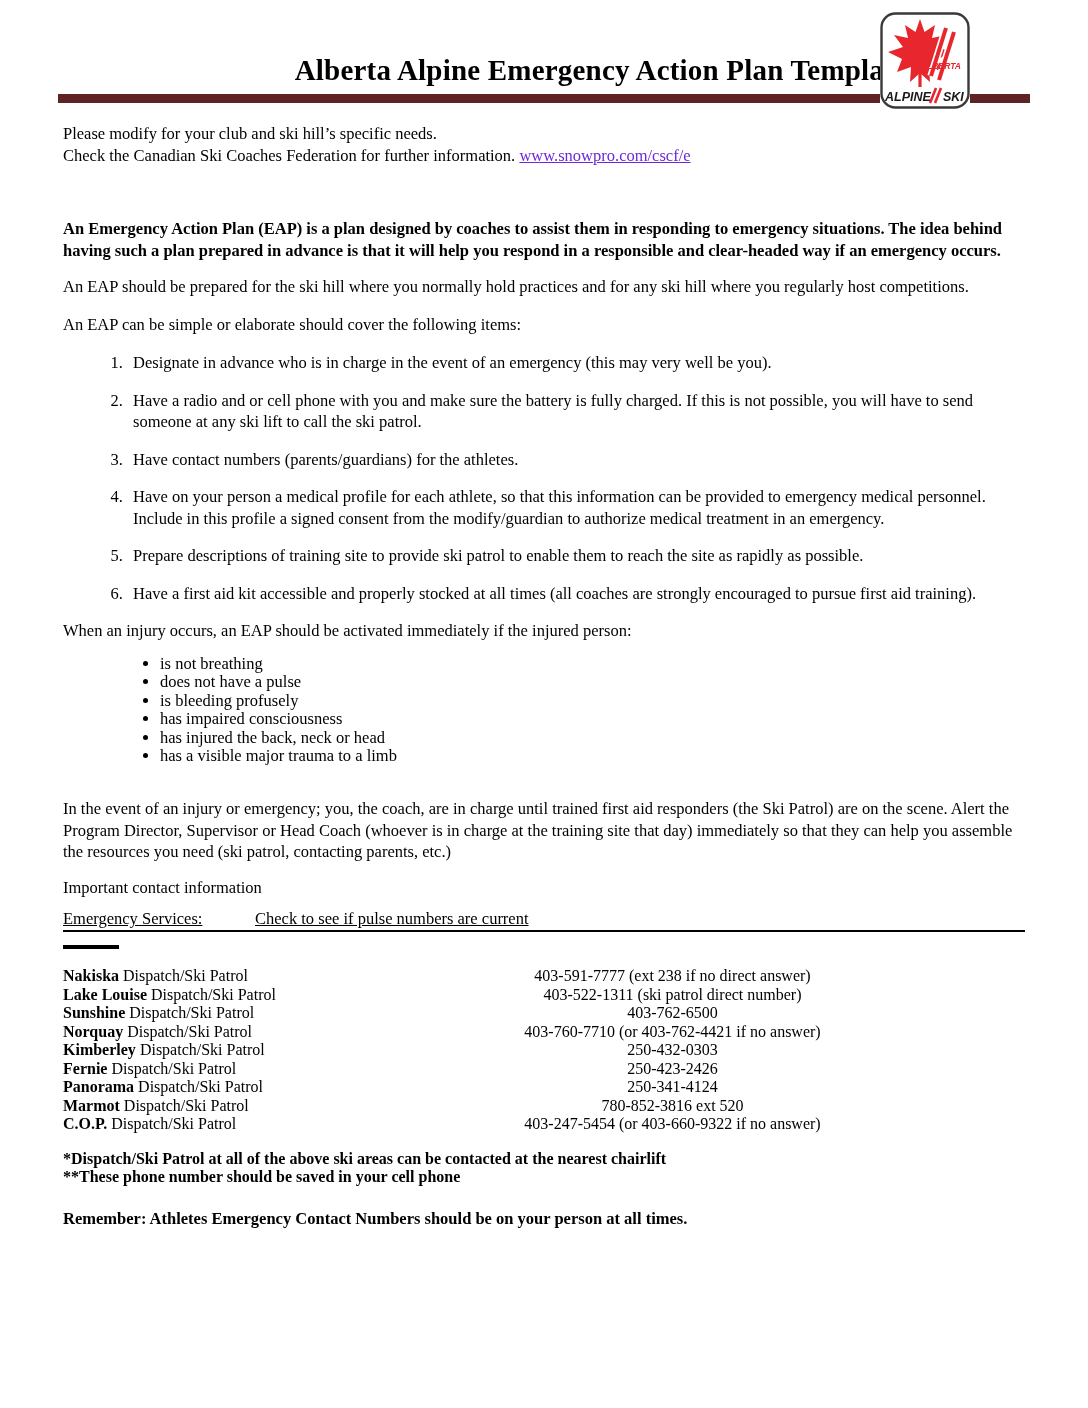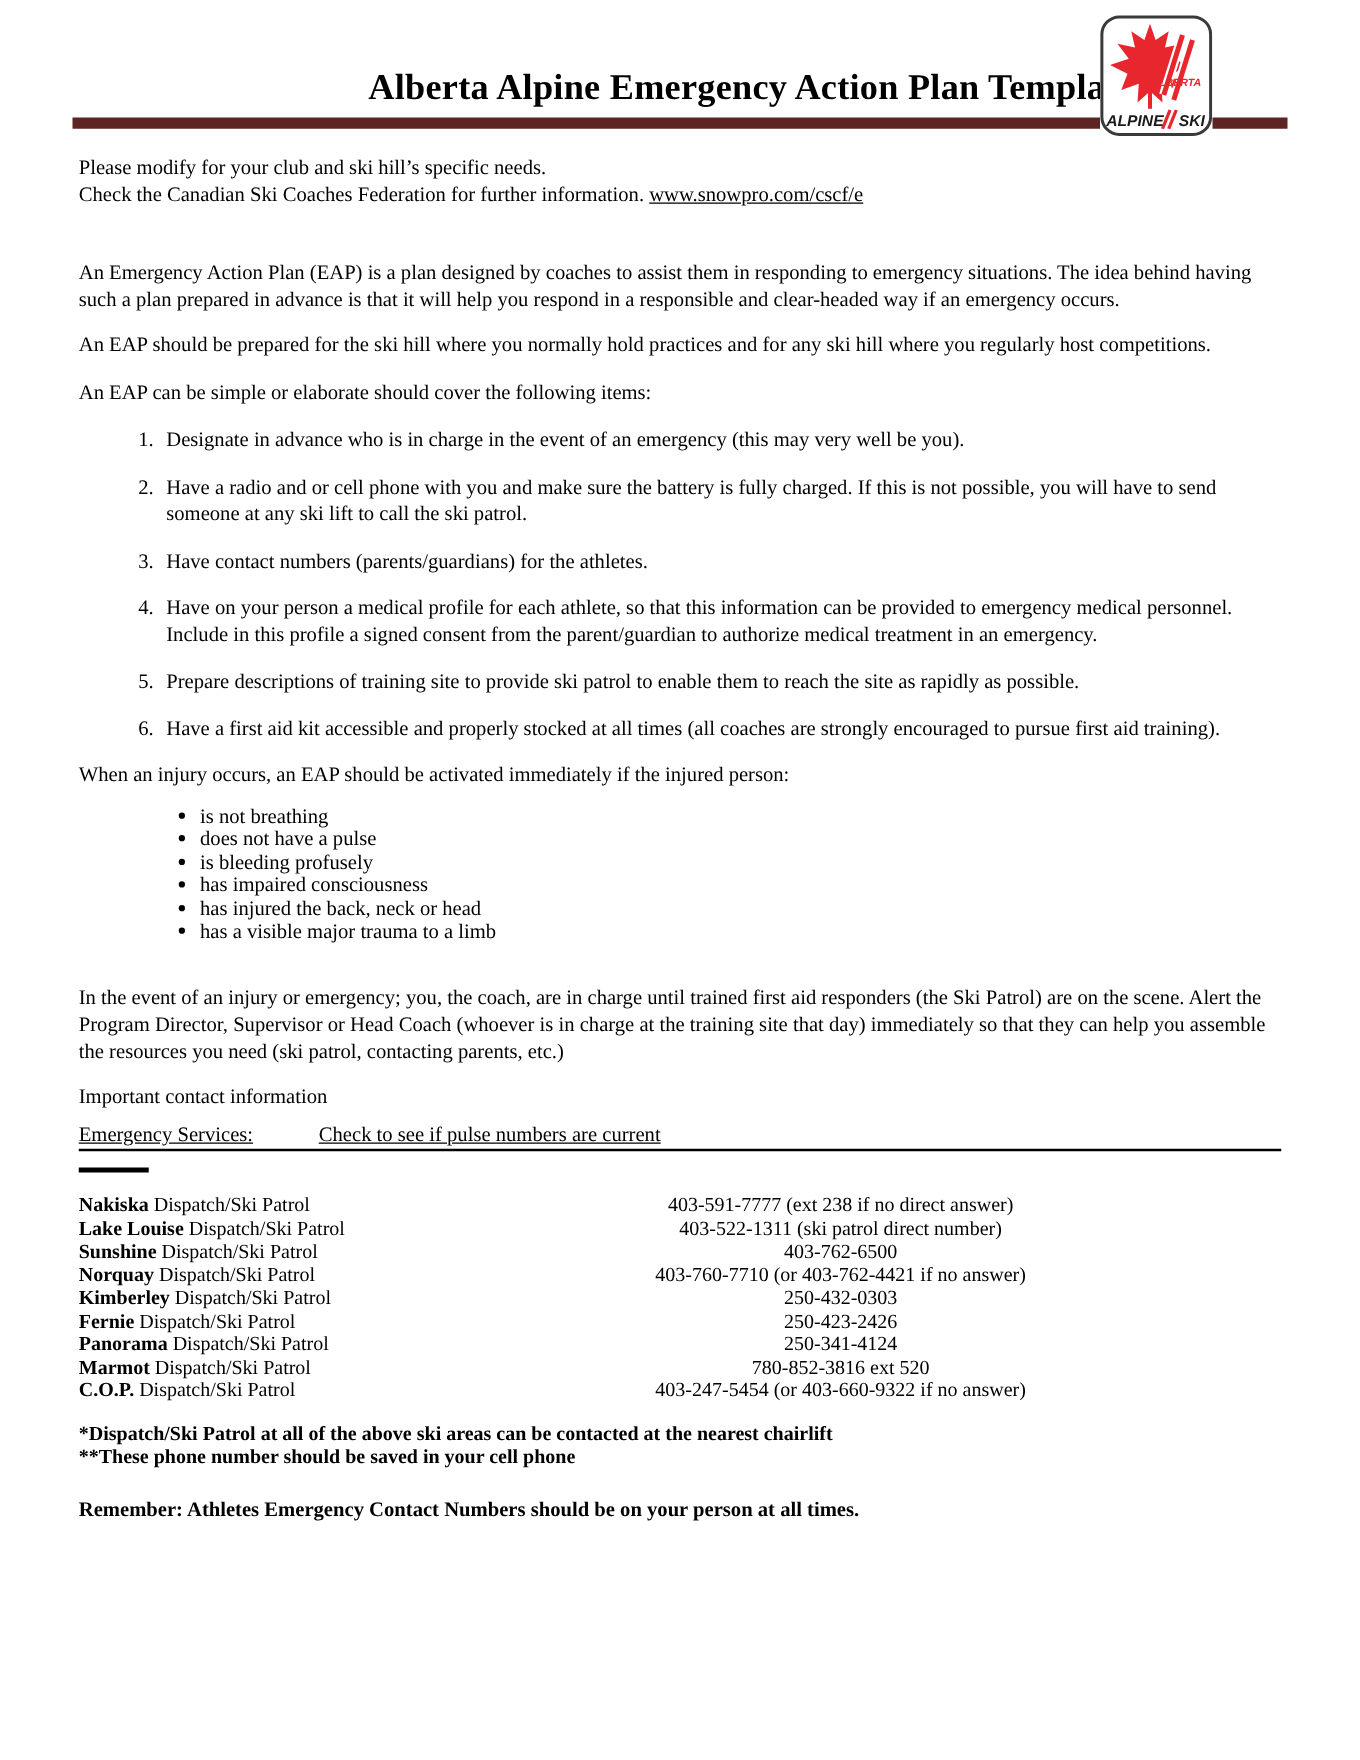--- a/index.html
+++ b/index.html
@@ -10,22 +10,22 @@
   
   .header { position:relative; padding-top:54px; }
   .doc-title { margin:0; font-size:29px; font-weight:bold; text-align:right;
                padding-right:118px; letter-spacing:.2px; white-space:nowrap; }
   .logo { position:absolute; top:12px; right:55px; width:90px; height:110px; z-index:2; background:#fff;text-align:right; }
   .rule { height:9px; background:#5e2423; margin:7px -5px 0 -5px; }
 
   
   p { margin:0; font-size:16.5px; line-height:21.5px; }
   .intro { margin-top:20px; }
-  .link { color:#000000; text-decoration:underline; }
-  .p-def   { margin-top:41px; }
+  .link { color:#6d28d9; text-decoration:underline; }
+  .p-def   { margin-top:52px;font-weight:bold; }
   .p-prep  { margin-top:15px; }
   .p-items { margin-top:16px; }
 
   ol.eap-list { margin:17px 0 0 0; padding-left:64px; font-size:16.5px; }
   ol.eap-list li { line-height:21.5px; margin-bottom:16px; padding-left:6px; }
 
   .p-injury { margin-top:14px; }
   ul.injury-list { margin:13px 0 0 0; padding-left:97px; font-size:16.5px; }
   ul.injury-list li { line-height:18.6px; }
 
@@ -83,21 +83,21 @@
     </p>
 
     <p class="p-def">An Emergency Action Plan (EAP) is a plan designed by coaches to assist them in responding to emergency situations. The idea behind having such a plan prepared in advance is that it will help you respond in a responsible and clear-headed way if an emergency occurs.</p>
     <p class="p-prep">An EAP should be prepared for the ski hill where you normally hold practices and for any ski hill where you regularly host competitions.</p>
     <p class="p-items">An EAP can be simple or elaborate should cover the following items:</p>
 
     <ol class="eap-list">
       <li>Designate in advance who is in charge in the event of an emergency (this may very well be you).</li>
       <li>Have a radio and or cell phone with you and make sure the battery is fully charged. If this is not possible, you will have to send someone at any ski lift to call the ski patrol.</li>
       <li>Have contact numbers (parents/guardians) for the athletes.</li>
-      <li>Have on your person a medical profile for each athlete, so that this information can be provided to emergency medical personnel. Include in this profile a signed consent from the parent/guardian to authorize medical treatment in an emergency.</li>
+      <li>Have on your person a medical profile for each athlete, so that this information can be provided to emergency medical personnel. Include in this profile a signed consent from the modify/guardian to authorize medical treatment in an emergency.</li>
       <li>Prepare descriptions of training site to provide ski patrol to enable them to reach the site as rapidly as possible.</li>
       <li>Have a first aid kit accessible and properly stocked at all times (all coaches are strongly encouraged to pursue first aid training).</li>
     </ol>
 
     <p class="p-injury">When an injury occurs, an EAP should be activated immediately if the injured person:</p>
 
     <ul class="injury-list">
       <li>is not breathing</li>
       <li>does not have a pulse</li>
       <li>is bleeding profusely</li>

